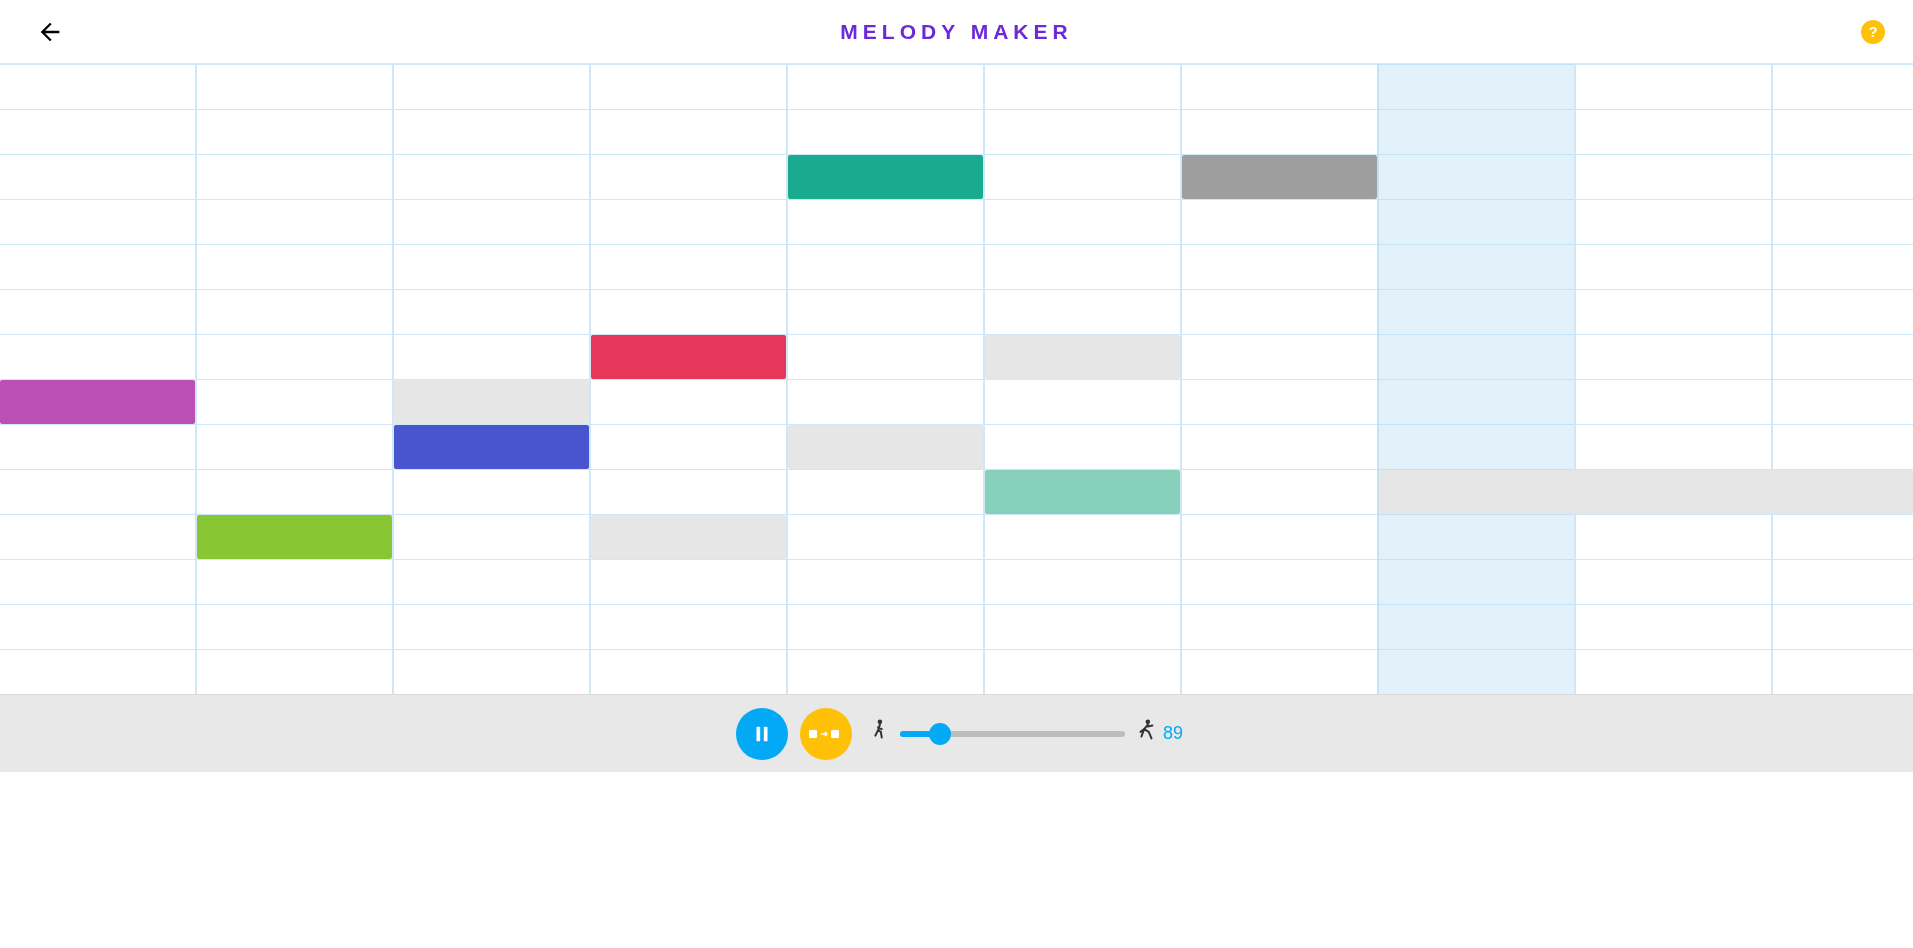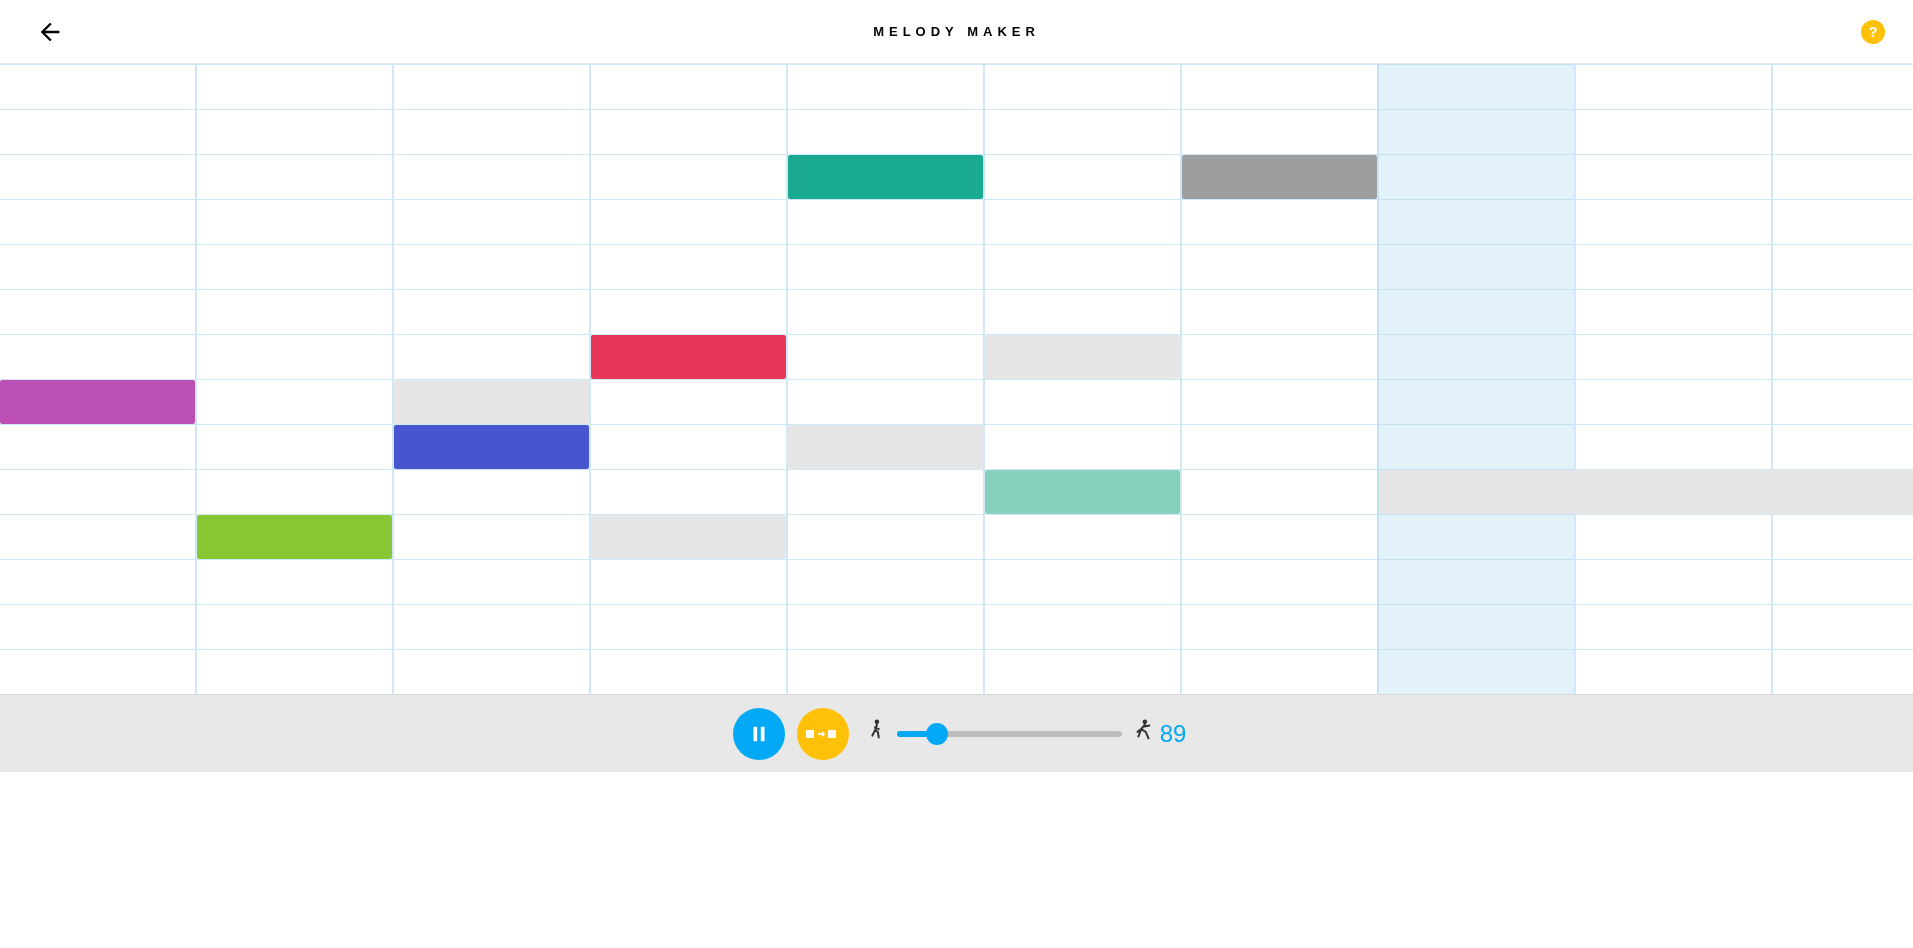--- a/index.html
+++ b/index.html
@@ -21,24 +21,24 @@
   .back-btn {
     position: absolute;
     left: 30px;
     top: 50%;
     transform: translateY(-50%);
     width: 40px; height: 40px;
     display: flex; align-items: center; justify-content: center;
     cursor: pointer;
   }
   .title {
-    font-size: 13px;
+    font-size: 21px;
     font-weight: 700;
     letter-spacing: 5px;
-    color: #000000;
+    color: #6d28d9;
     text-transform: uppercase;
   }
   .help-btn {
     position: absolute;
     right: 28px;
     top: 50%;
     transform: translateY(-50%);
     width: 24px; height: 24px;
     border-radius: 50%;
     background: #ffc107;
@@ -103,21 +103,21 @@
     background:#03a9f4;border-radius:3px;
   }
   .thumb {
     position:absolute; top:50%;
     width:22px;height:22px;border-radius:50%;
     background:#03a9f4;
     transform:translate(-50%,-50%);
     cursor:grab;
   }
   .bpm {
-    color:#03a9f4; font-size:24px; margin-left:6px;
+    color:#03a9f4; font-size:18px; margin-left:6px;
   }
   .walk-icon, .run-icon {
     font-size:22px;color:#333;
   }
 </style>
 </head>
 <body>
 
 <div class="header">
   <div class="back-btn">

